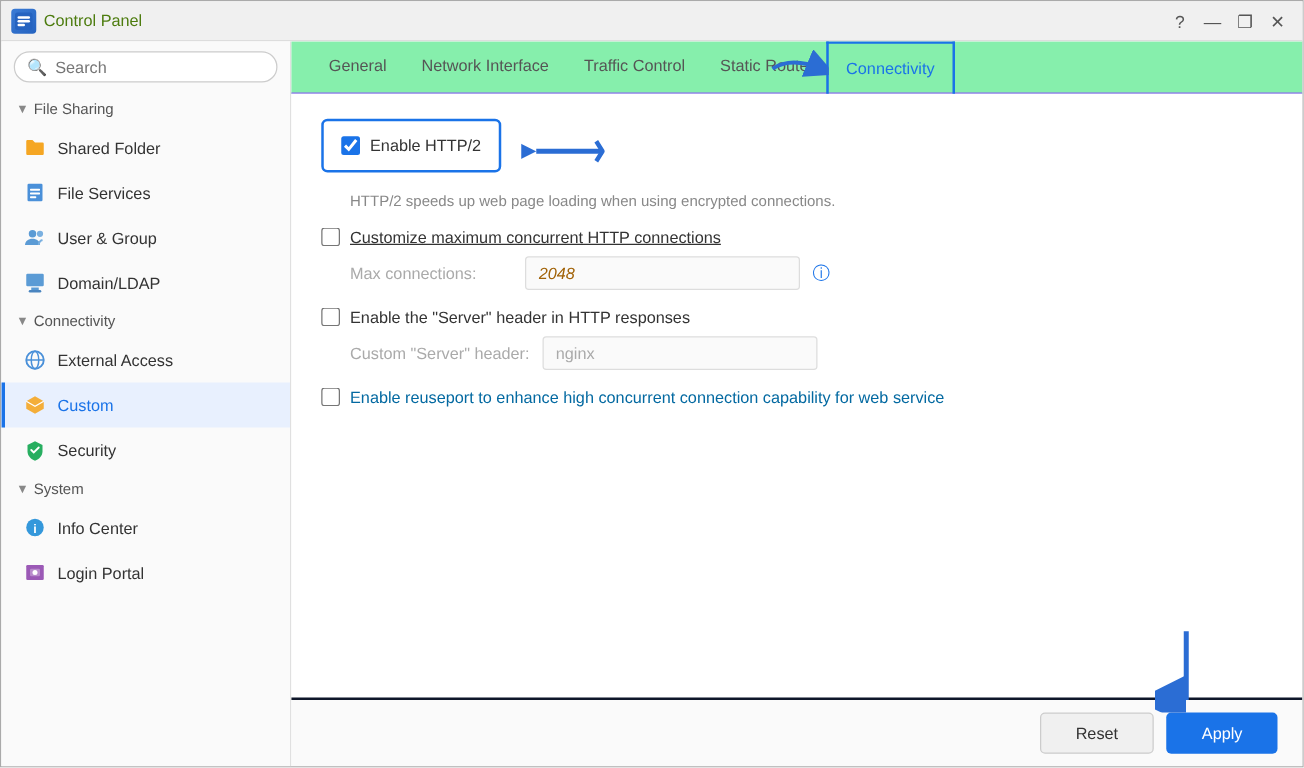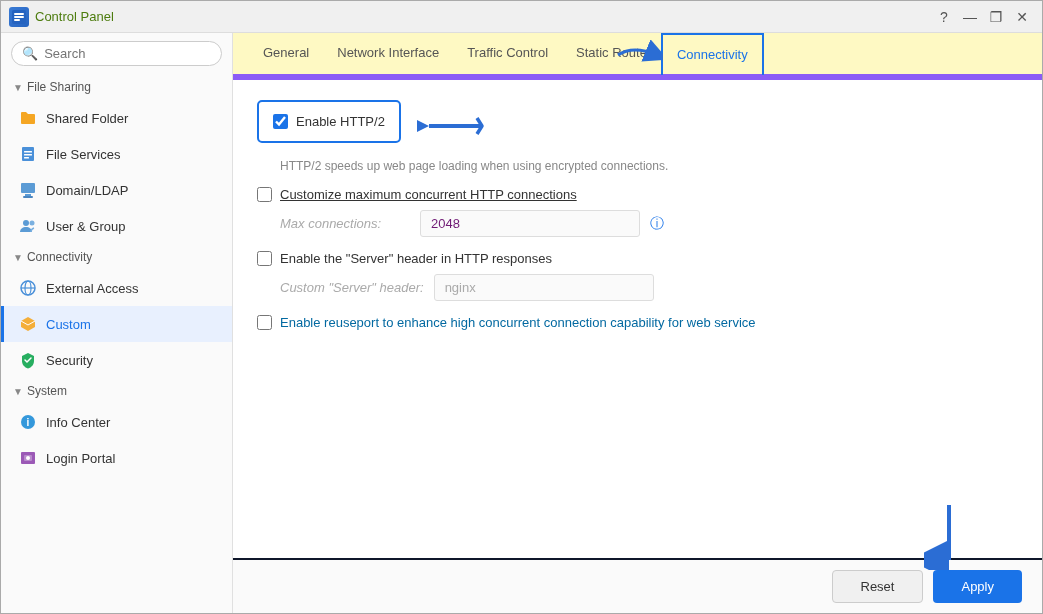--- a/index.html
+++ b/index.html
@@ -41,29 +41,29 @@
     .icon-network { color: #f5a623; }
     .icon-security { color: #27ae60; }
     .icon-terminal { color: #7f8c8d; }
     .icon-info { color: #3498db; }
     .icon-login { color: #9b59b6; }
 
     
     .right-panel { flex: 1; display: flex; flex-direction: column; overflow: hidden; }
 
     
-    .tabs { display: flex; border-bottom: 6px solid #8b5cf6; padding: 0 16px; background: #fef9c3; }
+    .tabs { display: flex; border-bottom: 1px solid #8b5cf6; padding: 0 16px; background: #86efac; }
     .tab { padding: 12px 14px; cursor: pointer; font-size: 13px; color: #555; border-bottom: 2px solid transparent; white-space: nowrap; }
     .tab.active { color: #1a73e8; border-bottom: 2px solid #1a73e8; font-weight: 500; border: 2px solid #1a73e8; border-bottom: none; margin-bottom: -1px; }
 
     
     .content-area { flex: 1; padding: 20px 24px; overflow-y: auto; background: #fff; }
 
     .field-row { display: flex; align-items: center; gap: 10px; margin-left: 23px; margin-bottom: 14px; }
-    .field-label { color: #aaa; font-size: 13px; min-width: 130px; font-style: italic; }
+    .field-label { color: #aaa; font-size: 13px; min-width: 130px; }
     .field-input { border: 1px solid #ddd; border-radius: 3px; padding: 5px 10px; font-size: 13px; color: #aaa; background: #fafafa; width: 220px; }
     .info-icon { color: #1a73e8; font-size: 14px; cursor: pointer; }
 
     
     .footer { border-top: 2px solid #0f172a; padding: 10px 20px; display: flex; justify-content: flex-end; gap: 10px; background: #fafafa; }
     .btn { padding: 8px 28px; border-radius: 4px; font-size: 13px; cursor: pointer; border: none; }
     .btn-reset { background: #f0f0f0; color: #333; border: 1px solid #ccc; }
     .btn-apply { background: #1a73e8; color: white; }
 
     
@@ -125,40 +125,40 @@
                 <rect x="3" y="2" width="12" height="14" rx="1" fill="#4a90d9"></rect>
                 <rect x="5" y="6" width="8" height="1.5" rx="0.5" fill="white"></rect>
                 <rect x="5" y="9" width="8" height="1.5" rx="0.5" fill="white"></rect>
                 <rect x="5" y="12" width="5" height="1.5" rx="0.5" fill="white"></rect>
               </svg>
           </div>
           <span>File Services</span>
         </div>
 
         <div class="sidebar-item">
-          <div class="item-icon icon-domain">
-            <svg width="18" height="18" viewBox="0 0 18 18">
-                <rect x="2" y="2" width="14" height="10" rx="1" fill="#5b9bd5"></rect>
-                <rect x="6" y="13" width="6" height="3" fill="#5b9bd5"></rect>
-                <rect x="4" y="15" width="10" height="2" rx="1" fill="#4a85c0"></rect>
-              </svg>
-          </div>
-          <span>Domain/LDAP</span>
-        </div>
-
-        <div class="sidebar-item">
           <div class="item-icon icon-user">
             <svg width="18" height="18" viewBox="0 0 18 18">
                 <circle cx="7" cy="6" r="3" fill="#5b9bd5"></circle>
                 <path d="M1 15c0-3 2.7-5 6-5s6 2 6 5" fill="#5b9bd5"></path>
                 <circle cx="13" cy="6" r="2.5" fill="#7ab0e0"></circle>
                 <path d="M12 15c0-2 1.3-3.5 3-4" stroke="#7ab0e0" stroke-width="1.5" fill="none"></path>
               </svg>
           </div>
           <span>User &amp; Group</span>
+        </div>
+
+        <div class="sidebar-item">
+          <div class="item-icon icon-domain">
+            <svg width="18" height="18" viewBox="0 0 18 18">
+                <rect x="2" y="2" width="14" height="10" rx="1" fill="#5b9bd5"></rect>
+                <rect x="6" y="13" width="6" height="3" fill="#5b9bd5"></rect>
+                <rect x="4" y="15" width="10" height="2" rx="1" fill="#4a85c0"></rect>
+              </svg>
+          </div>
+          <span>Domain/LDAP</span>
         </div>
       </div>
 
       <div class="sidebar-section">
         <div class="sidebar-section-header">
           <span class="chevron">▼</span>
           <span>Connectivity</span>
         </div>
 
         <div class="sidebar-item">
@@ -274,21 +274,21 @@
           <p style="color:#888; font-size:12px; margin-left:23px; margin-bottom:14px;">HTTP/2 speeds up web page loading when using encrypted connections.</p>
         </div>
 
         <div style="margin-bottom:8px;">
           <div style="display:flex; align-items:center; gap:8px; margin-bottom:8px;">
             <input type="checkbox" style="width: 15px; height: 15px;">
             <span style="font-size:13px; color:#333;text-decoration:underline;">Customize maximum concurrent HTTP connections</span>
           </div>
           <div class="field-row">
             <span class="field-label">Max connections:</span>
-            <input class="field-input" type="text" value="2048" style="color: #701a75;">
+            <input class="field-input" type="text" value="2048" style="color: #a16207; font-style: italic;">
             <span class="info-icon">ⓘ</span>
           </div>
         </div>
 
         <div style="margin-bottom:8px;">
           <div style="display:flex; align-items:center; gap:8px; margin-bottom:8px;">
             <input type="checkbox" style="width: 15px; height: 15px;">
             <span style="font-size:13px; color:#333;">Enable the "Server" header in HTTP responses</span>
           </div>
           <div class="field-row">

